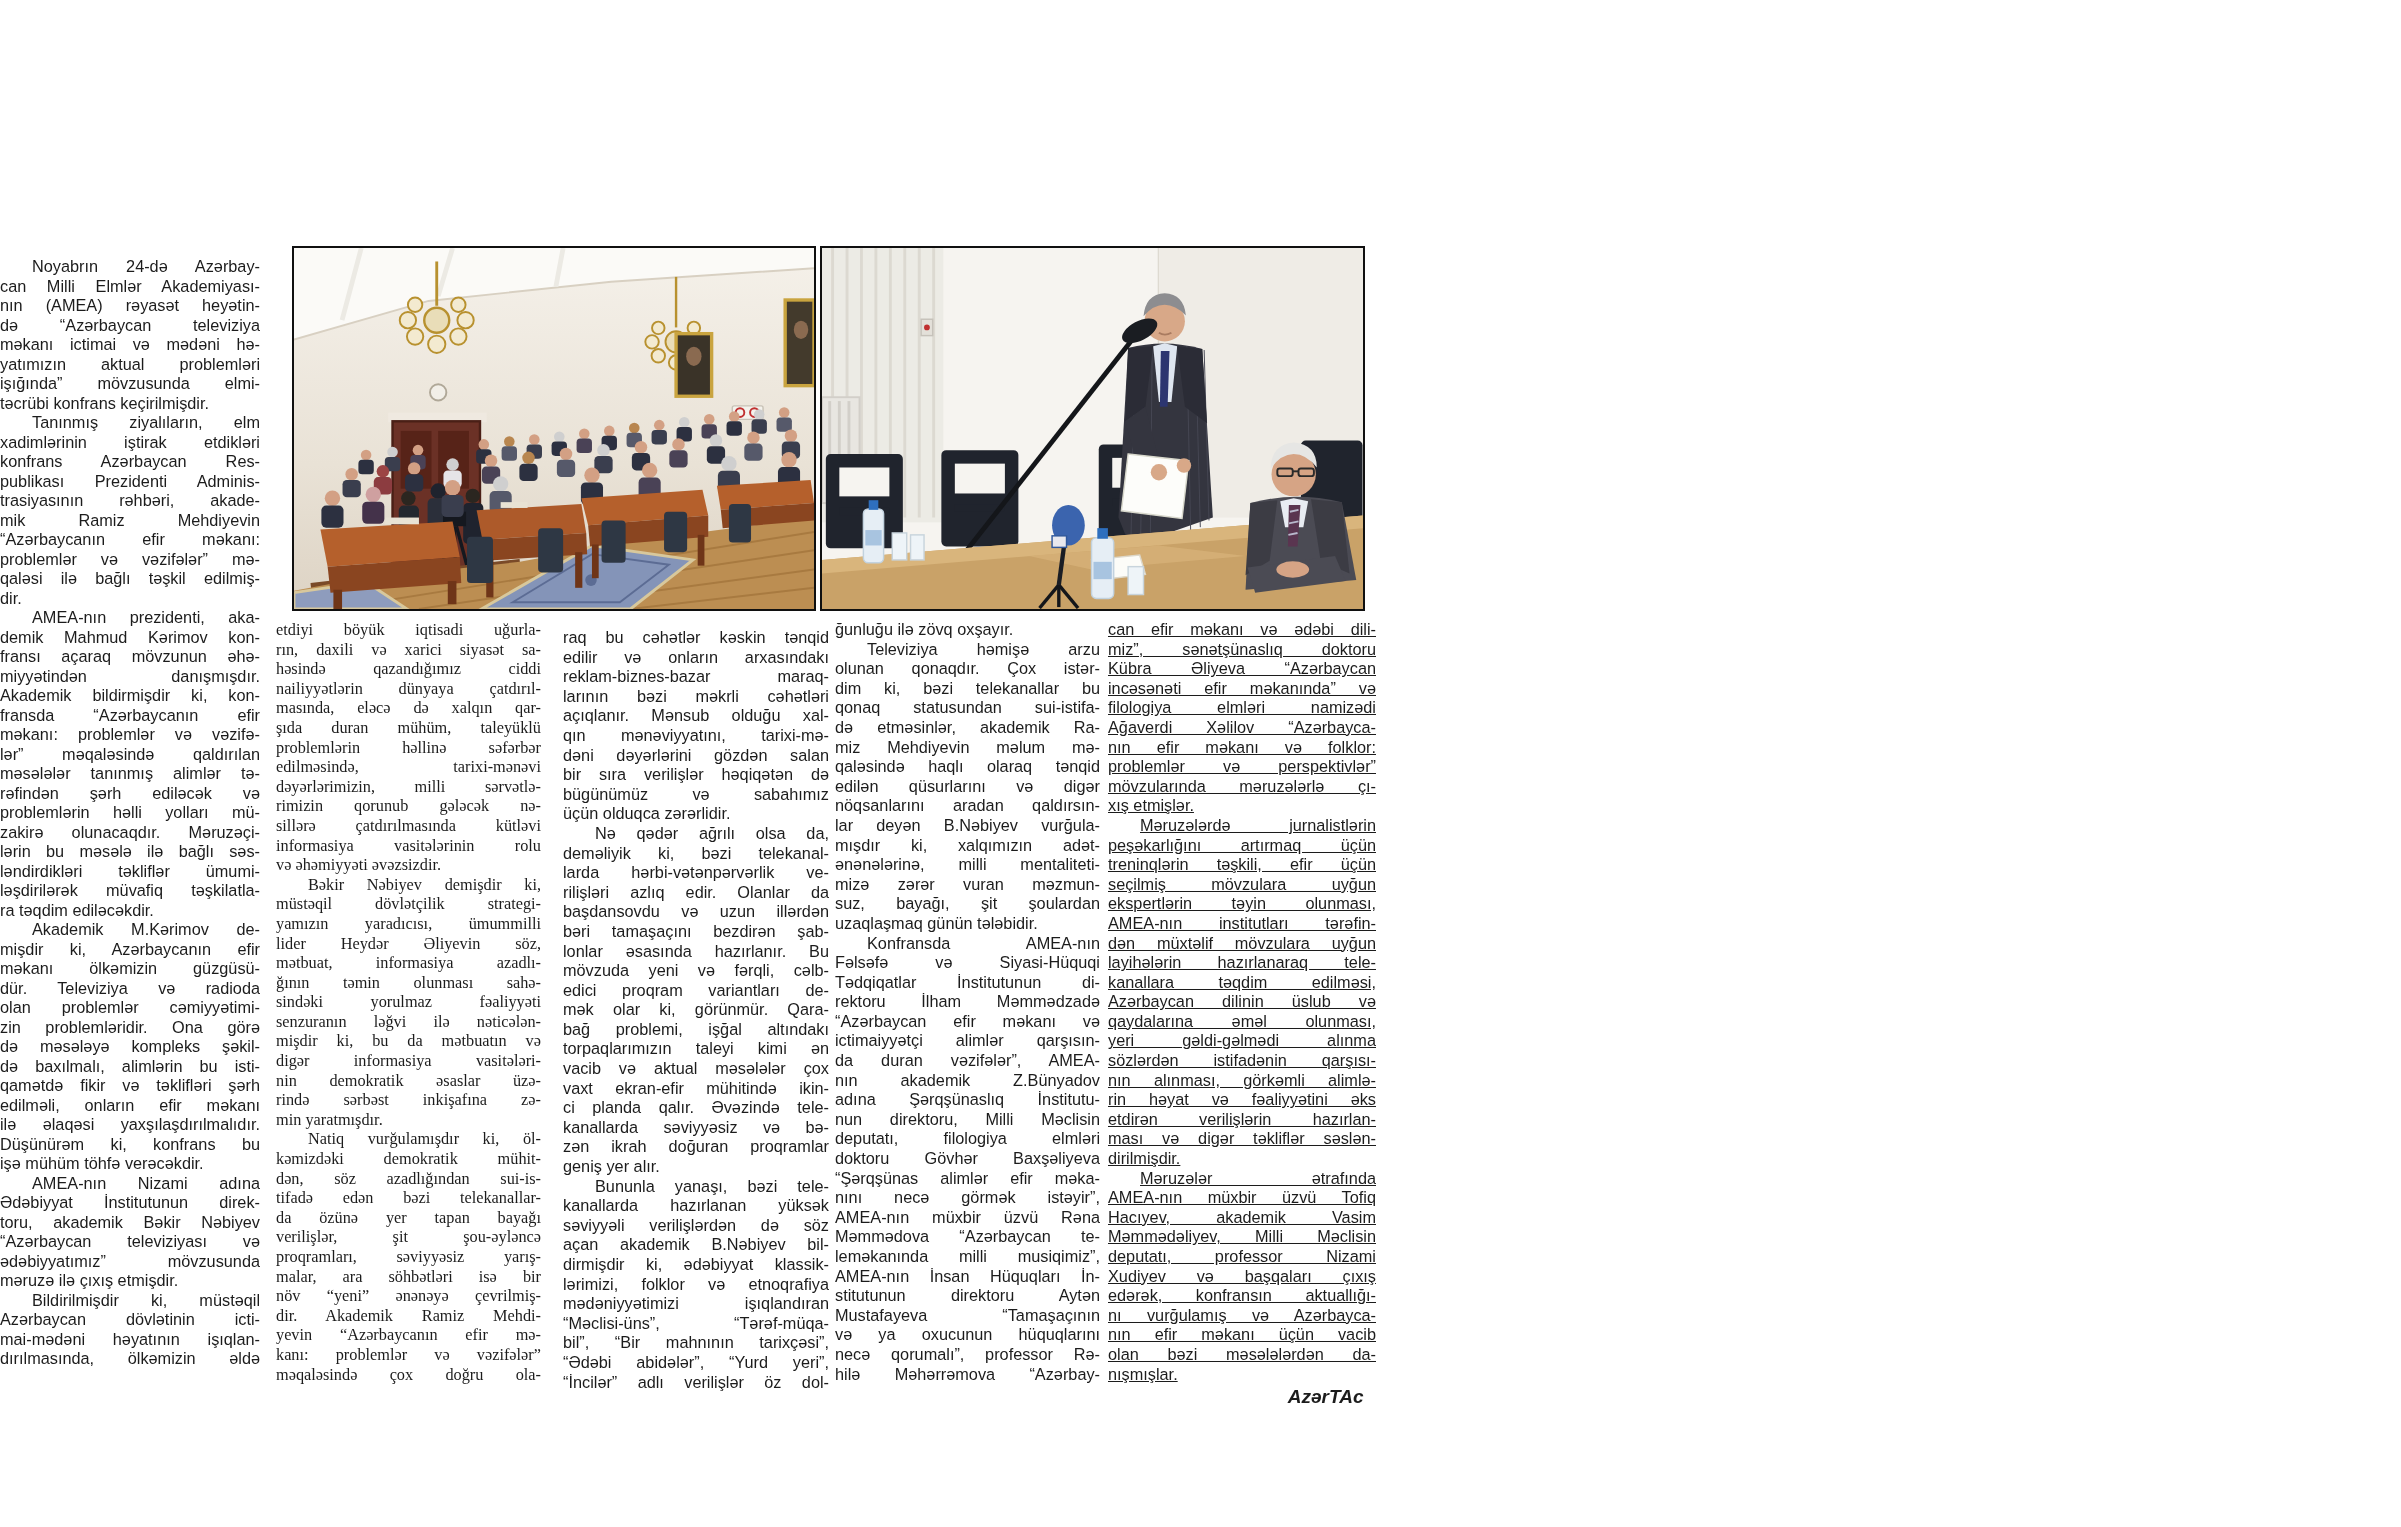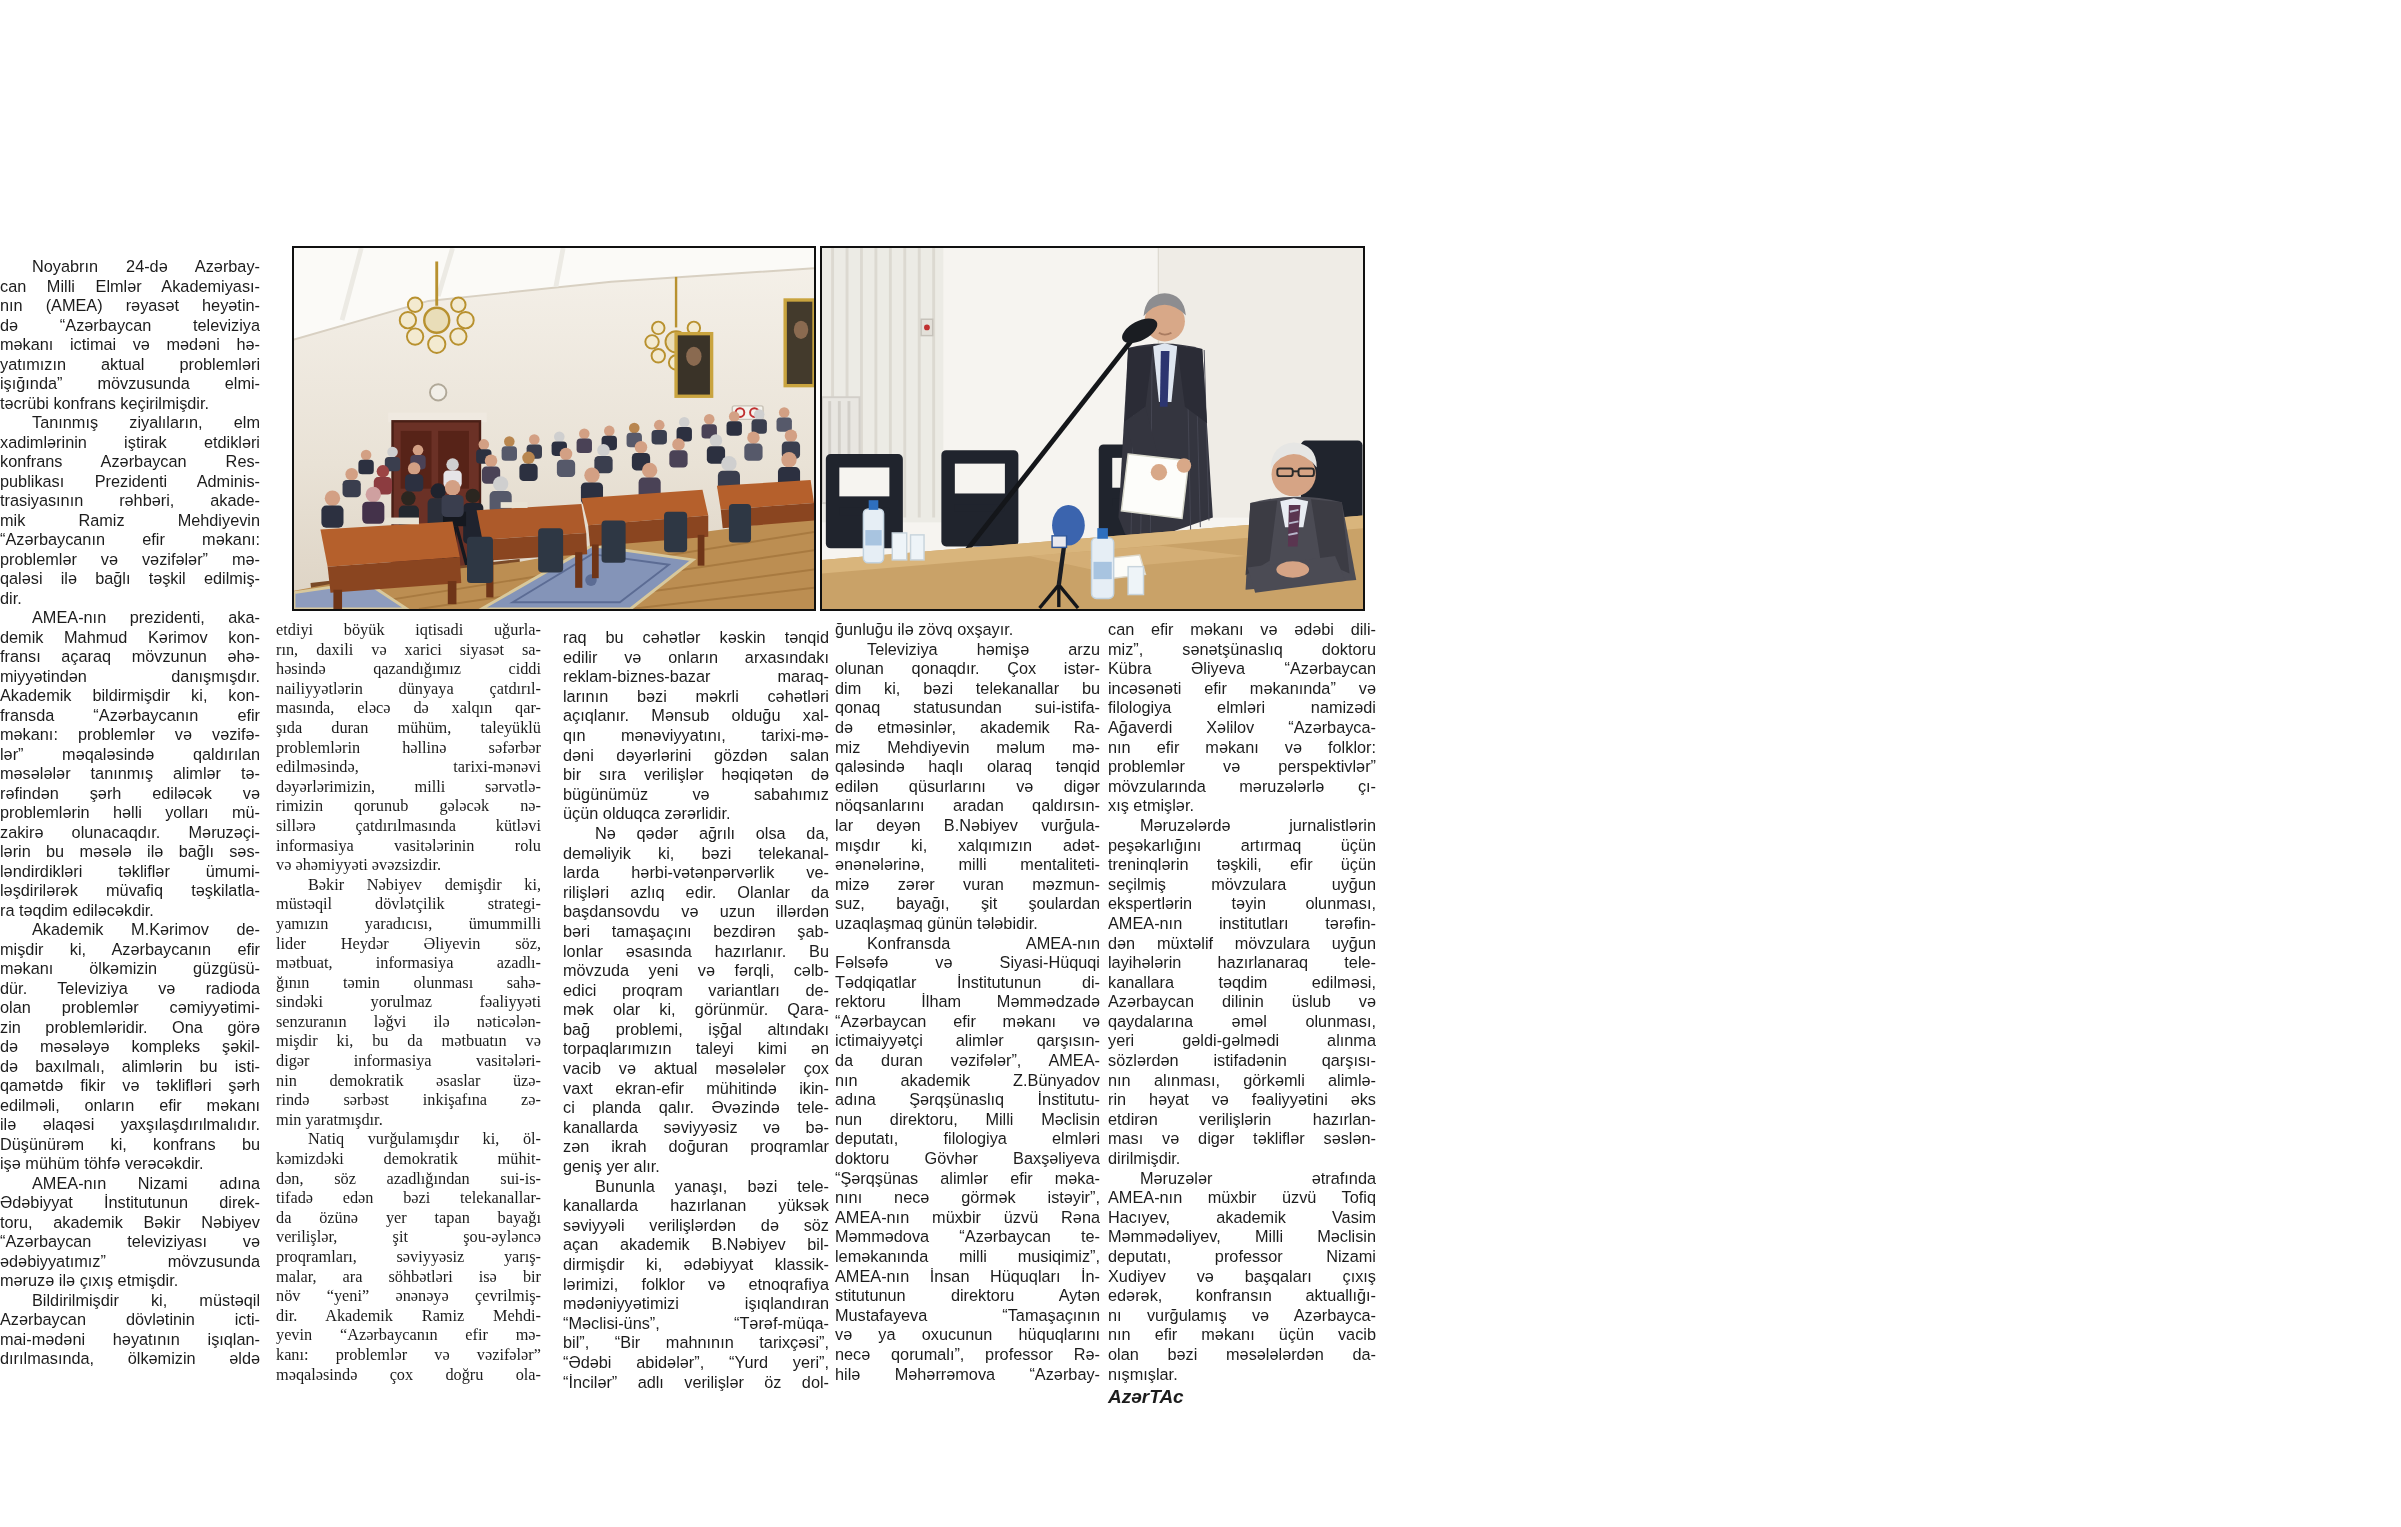--- a/index.html
+++ b/index.html
@@ -9,21 +9,21 @@
   .headline .t-line{font-weight:700;font-size:73px;line-height:85px;white-space:nowrap;
         transform:scaleX(0.76);transform-origin:50% 50%;letter-spacing:-1px;}
   .col{position:absolute;font-size:16.3px;}
   .col .line{text-align:justify;text-align-last:justify;text-justify:inter-word;
         height:19.6px;line-height:19.6px;overflow:hidden;}
   .col.first .line{height:19.5px;line-height:19.5px;}
   .col .line.indent{text-indent:32px;}
   .col .line.end{text-align-last:left;}
   .photo{position:absolute;box-sizing:border-box;border:2.4px solid #101010;background:#efeae2;}
   .photo svg{display:block;width:100%;height:100%;}
-  .signature{position:absolute;left:1108px;top:1386px;width:268px;
+  .signature{position:absolute;left:1108px;top:1386px;width:268px;text-align:right;
         padding-right:12.5px;box-sizing:border-box;font-weight:700;font-style:italic;font-size:19px;}
 </style>
 </head>
 <body>
 
 <div class="page">
 
 
   <figure class="photo" style="left:292px;top:246px;width:524px;height:365px;margin:0;">
     <svg viewBox="0 0 1082 750" preserveAspectRatio="none">
@@ -543,21 +543,21 @@
       <div class="line">AMEA-nın müxbir üzvü Rəna</div>
       <div class="line">Məmmədova “Azərbaycan te-</div>
       <div class="line">leməkanında milli musiqimiz”,</div>
       <div class="line">AMEA-nın İnsan Hüquqları İn-</div>
       <div class="line">stitutunun direktoru Aytən</div>
       <div class="line">Mustafayeva “Tamaşaçının</div>
       <div class="line">və ya oxucunun hüquqlarını</div>
       <div class="line">necə qorumalı”, professor Rə-</div>
       <div class="line">hilə Məhərrəmova “Azərbay-</div>
     </div>
-  <div class="col" id="col-4" style="left:1108px;top:620px;width:268px;">
+  <div class="col" id="col-4" style="left:1108px;top:620px;width:268px;text-decoration:underline;">
       <div class="line">can efir məkanı və ədəbi dili-</div>
       <div class="line">miz”, sənətşünaslıq doktoru</div>
       <div class="line">Kübra Əliyeva “Azərbaycan</div>
       <div class="line">incəsənəti efir məkanında” və</div>
       <div class="line">filologiya elmləri namizədi</div>
       <div class="line">Ağaverdi Xəlilov “Azərbayca-</div>
       <div class="line">nın efir məkanı və folklor:</div>
       <div class="line">problemlər və perspektivlər”</div>
       <div class="line">mövzularında məruzələrlə çı-</div>
       <div class="line end">xış etmişlər.</div>

